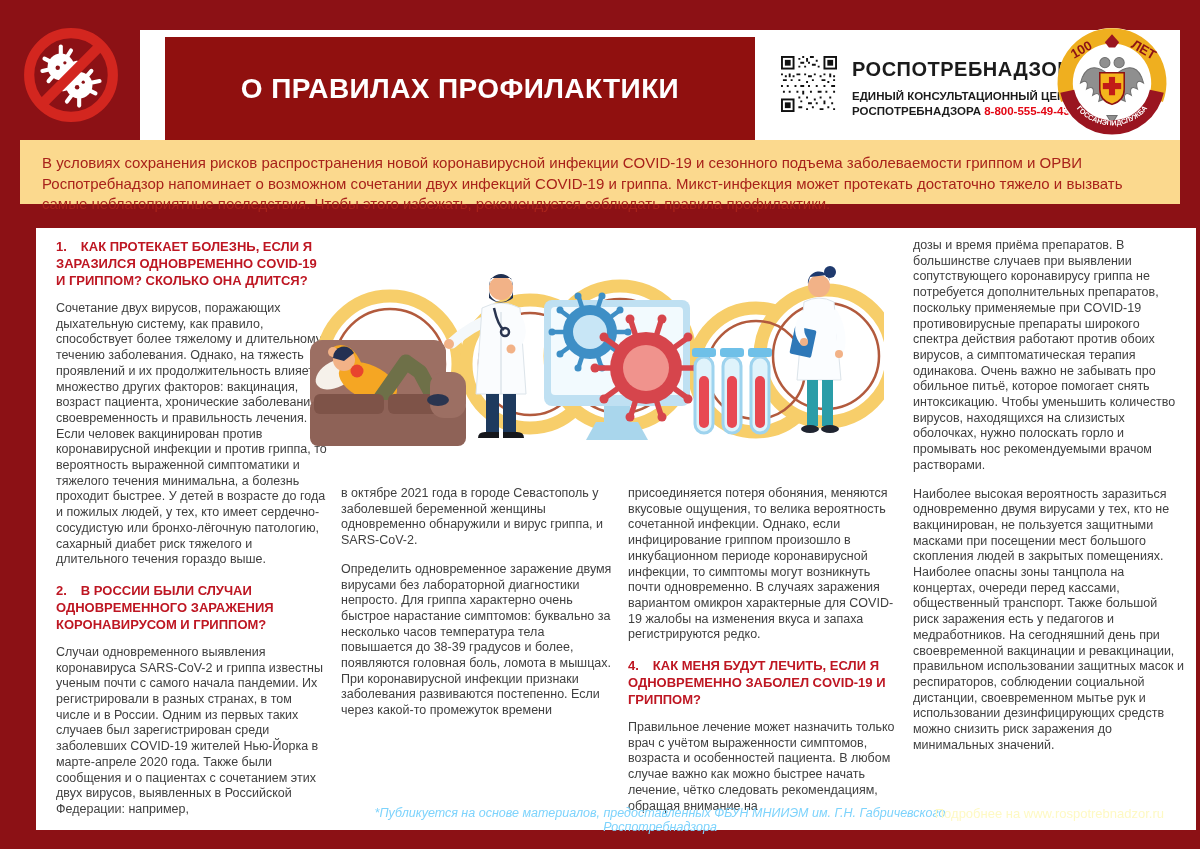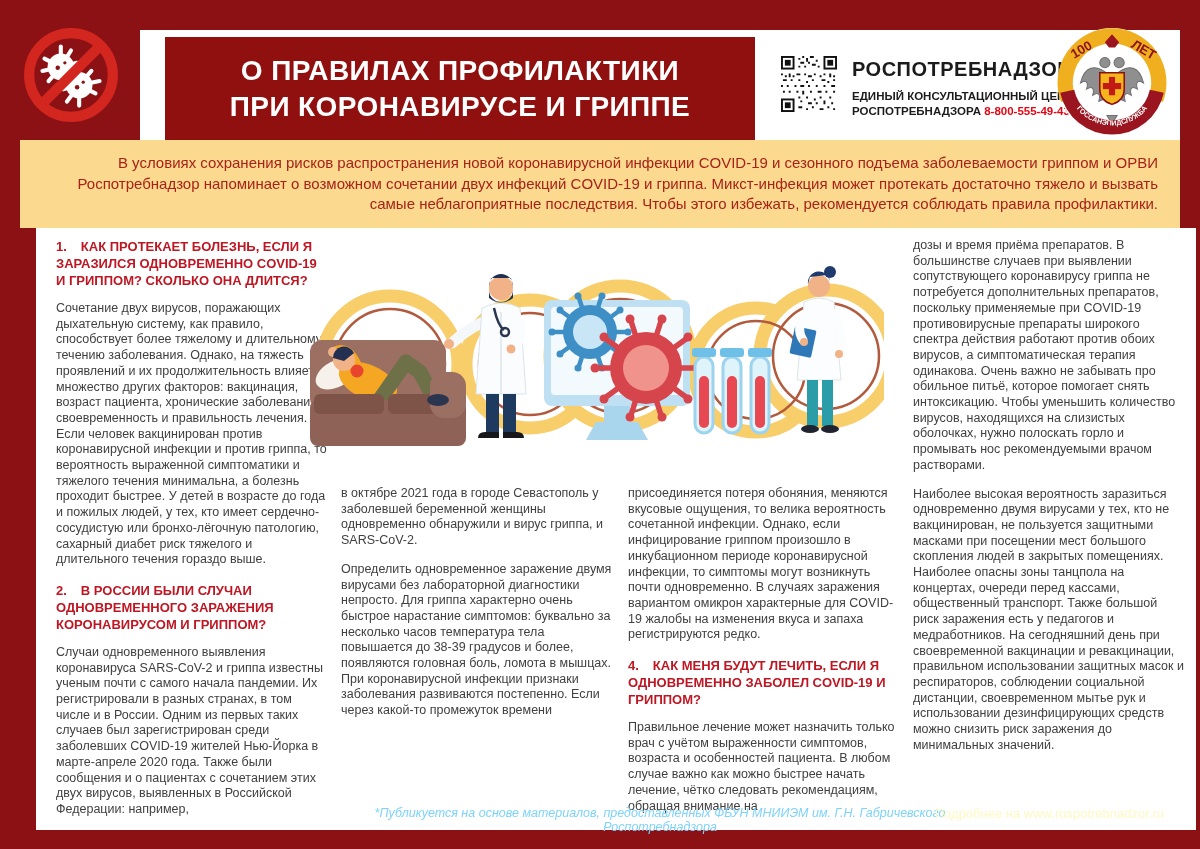--- a/index.html
+++ b/index.html
@@ -8,22 +8,22 @@
   .header-white{position:absolute;left:140px;top:30px;width:1040px;height:110px;background:#ffffff;}
   .no-virus{position:absolute;left:20px;top:24px;width:102px;height:102px;}
   .title-box{position:absolute;left:165px;top:37px;width:590px;height:103px;background:#90100F;
              color:#fff;display:flex;flex-direction:column;justify-content:center;text-align:center;
              font-weight:bold;font-size:28px;line-height:36px;letter-spacing:.4px;}
   .qr{position:absolute;left:781px;top:56px;width:56px;height:56px;}
   .brand{position:absolute;left:852px;top:58px;color:#1b1b1b;font-weight:bold;font-size:20px;letter-spacing:.5px;}
   .contact{position:absolute;left:852px;top:89px;color:#1b1b1b;font-weight:bold;font-size:11.5px;line-height:14.5px;}
   .contact .phone{color:#E30613;}
   .emblem{position:absolute;left:1056px;top:26px;width:112px;height:112px;}
-  .banner{position:absolute;left:20px;top:140px;width:1160px;height:88px;background:#FBD98E;box-sizing:border-box;
-          padding:13px 22px 0 22px;color:#A8221A;font-size:15px;line-height:20.5px;text-align:right;}
+  .banner{position:absolute;left:20px;top:140px;width:1160px;height:64px;background:#FBD98E;box-sizing:border-box;
+          padding:13px 22px 0 22px;color:#A8221A;font-size:15px;line-height:20.5px;}
   .main{position:absolute;left:36px;top:228px;width:1160px;height:602px;background:#ffffff;}
   .col{position:absolute;width:272px;}
   .c1{left:20px;top:10px;}
   .c2{left:305px;top:258px;}
   .c3{left:592px;top:258px;}
   .c4{left:877px;top:10px;}
   .col p{margin:0 0 13px 0;color:#404040;font-size:12.5px;line-height:15.7px;}
   .col .h{margin:14px 0 12px 0;color:#BE1622;font-weight:bold;font-size:13px;line-height:17px;}
   .col .h.first{margin-top:0;}
   .qnum{margin-right:14px;}
@@ -61,21 +61,20 @@
         <circle cx="44" cy="38" r="1.6" fill="#8C1115"></circle>
       <circle cx="56" cy="62" r="2.2" fill="#8C1115"></circle>
         <circle cx="62" cy="57" r="1.6" fill="#8C1115"></circle>
     </g>
     <circle cx="50" cy="50" r="41" fill="none" stroke="#D3261F" stroke-width="10"></circle>
     <line x1="78" y1="22" x2="22" y2="78" stroke="#D3261F" stroke-width="10"></line>
   </svg>
 
   <div class="title-box">
     <div>О ПРАВИЛАХ ПРОФИЛАКТИКИ</div>
-    <div>ПРИ КОРОНАВИРУСЕ И ГРИППЕ</div>
   </div>
 
   <svg class="qr" viewBox="0 0 29 29">
     <rect x="0" y="0" width="29" height="29" fill="#ffffff"></rect>
     <g fill="#111111">
       <rect x="0" y="0" width="7" height="7"></rect>
         <rect x="22" y="0" width="7" height="7"></rect>
         <rect x="0" y="22" width="7" height="7"></rect>
     </g>
     <g fill="#ffffff">

